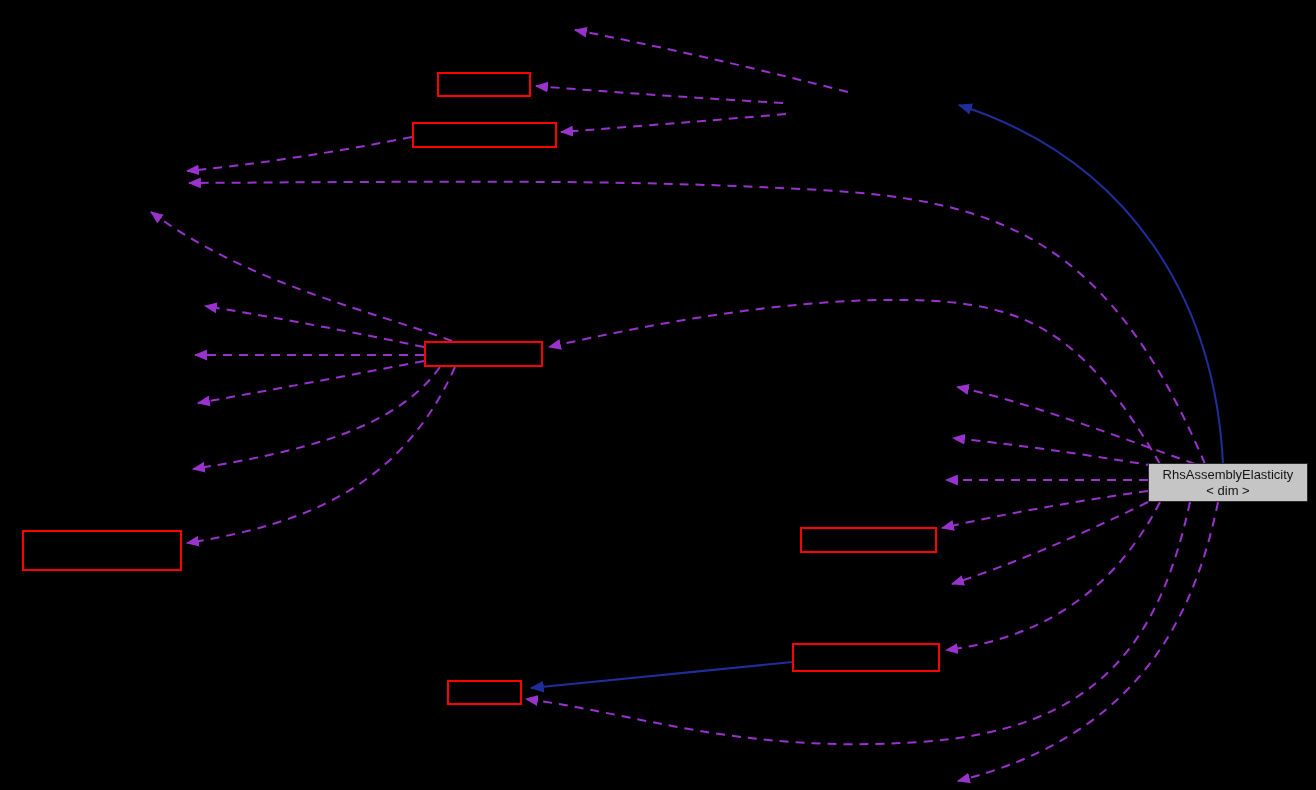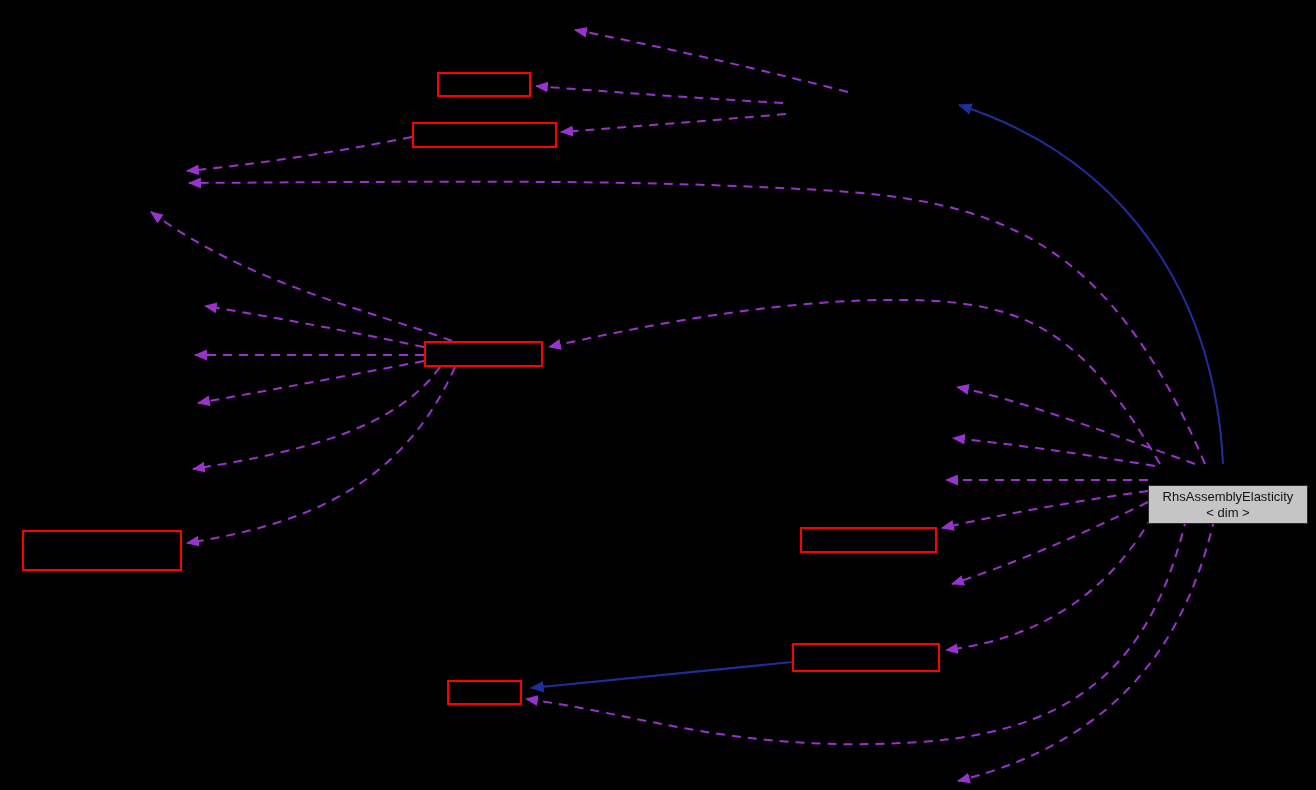--- a/index.html
+++ b/index.html
@@ -45,21 +45,21 @@
         <path d="M1148,491 Q1040,506 942,528" class="usage" marker-end="url(#arrow-usage)"></path>
         <path d="M1148,502 Q1040,555 952,584" class="usage" marker-end="url(#arrow-usage)"></path>
         <path d="M1160,502 C1110,600 1030,640 946,650" class="usage" marker-end="url(#arrow-usage)"></path>
         <path d="M1190,502 C1160,640 1100,730 920,742 S640,714 526,699" class="usage" marker-end="url(#arrow-usage)"></path>
         <path d="M1218,502 C1190,640 1120,740 958,781" class="usage" marker-end="url(#arrow-usage)"></path>
         <path d="M1223,464 C1215,300 1130,160 959,105" class="inheritance" marker-end="url(#arrow-inheritance)"></path>
         <path d="M793,662 L531,688" class="inheritance" marker-end="url(#arrow-inheritance)"></path>
       </g>
   </svg>
 
-  <div class="main-node" style="left: 1148px; top: 485px; width: 160px; height: 39px;">
+  <div class="main-node" style="left: 1148px; top: 463px; width: 160px; height: 39px;">
     <span>RhsAssemblyElasticity</span>
     <span>&lt; dim &gt;</span>
   </div>
 <div class="red-node" style="left: 437px; top: 72px; width: 94px; height: 25px;"></div>
     <div class="red-node" style="left: 412px; top: 122px; width: 145px; height: 26px;"></div>
     <div class="red-node" style="left: 424px; top: 341px; width: 119px; height: 26px;"></div>
     <div class="red-node" style="left: 22px; top: 530px; width: 160px; height: 41px;"></div>
     <div class="red-node" style="left: 800px; top: 527px; width: 137px; height: 26px;"></div>
     <div class="red-node" style="left: 792px; top: 643px; width: 148px; height: 29px;"></div>
     <div class="red-node" style="left: 447px; top: 680px; width: 75px; height: 25px;"></div>

